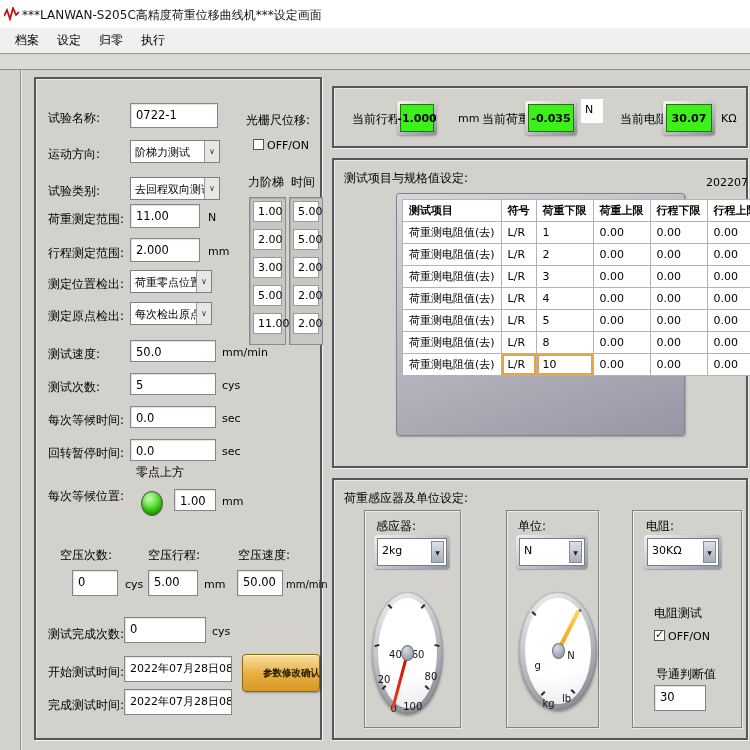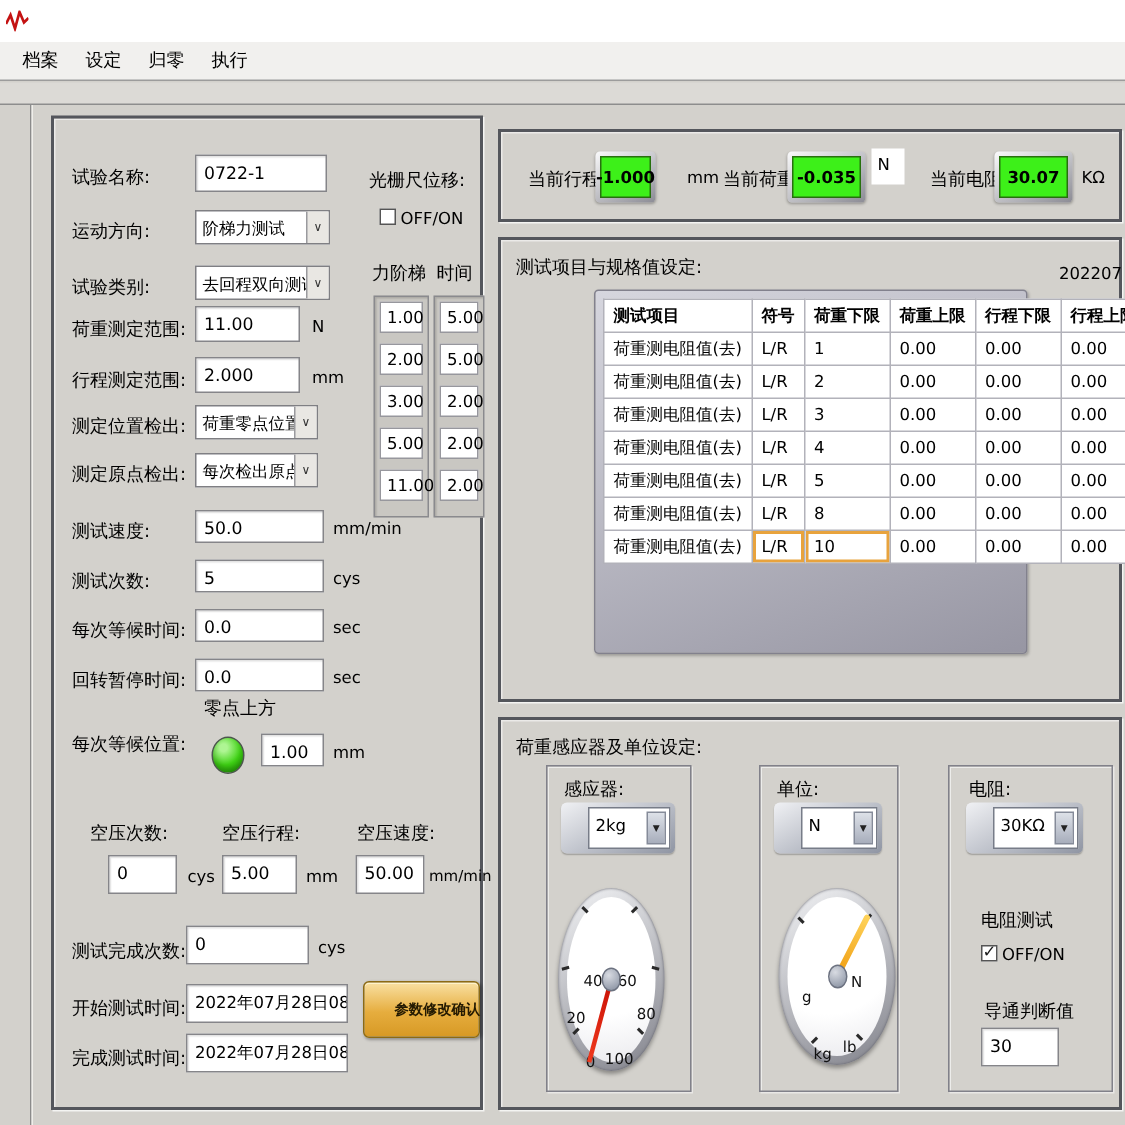--- a/index.html
+++ b/index.html
@@ -22,21 +22,21 @@
   .panel { position:absolute; background:#d3d1cc; border:2px solid #54565c; box-shadow:1px 1px 0 rgba(255,255,255,.75), inset 1px 1px 0 rgba(255,255,255,.55); }
   .sbox { position:absolute; border:1px solid #81818a; box-shadow:inset 1px 1px 0 rgba(255,255,255,.6), 1px 1px 0 rgba(255,255,255,.5); }
 
   
   .tinput { position:absolute; background:#fff; border:1px solid #858589; font-size:11.5px; padding:4px 2px 0 5px; overflow:hidden; white-space:nowrap; box-shadow:inset 1px 1px 1px rgba(0,0,0,.12); }
   .combo { position:absolute; background:#fff; border:1px solid #7f7f83; display:flex; }
   .combo .val { flex:1; font-size:11px; padding:4px 0 0 4px; overflow:hidden; white-space:nowrap; }
   .combo .btn { width:15px; background:#e9e7e3; border-left:1px solid #9a9a9e; color:#333; font-size:8px; display:flex; align-items:center; justify-content:center; }
 
   .ccombo { position:absolute; border-radius:4px; background:linear-gradient(150deg,#f0f1f4,#8f95a3); padding:3px; box-shadow:0 1px 1px rgba(0,0,0,.25); }
-  .ccombo .field { background:#fff; border:1px solid #777c88; height:100%; display:flex;margin-left:15px; }
+  .ccombo .field { background:#fff; border:1px solid #777c88; height:100%; display:flex; }
   .ccombo .val { flex:1; font-size:11px; padding:5px 0 0 4px; white-space:nowrap; }
   .ccombo .btn { width:13px; margin:2px; background:linear-gradient(#dde1e8,#a8aebc); border:1px solid #858b99; font-size:6px; color:#222; display:flex; align-items:center; justify-content:center; }
 
   .cb { position:absolute; width:11px; height:11px; background:#fff; border:1px solid #555; }
   .cb.checked::after { content:"✓"; position:absolute; left:0; top:-3px; font-size:11px; color:#1a1a1a; }
 
   
   .chrome { position:absolute; border-radius:3px; background:linear-gradient(150deg,#fafafb,#8c8c95); padding:3px; box-shadow:0 1px 2px rgba(0,0,0,.3); }
   .gval { width:100%; height:100%; background:#3df019; border:1px solid #27700e; display:flex; align-items:center; justify-content:center; font-size:11px; font-weight:600; color:#000; }
   .nbox { position:absolute; background:#fff; font-size:11px; padding:4px 4px 0 4px; }
@@ -67,20 +67,21 @@
   .gold-btn { position:absolute; border-radius:4px; border:1px solid #8c6a14; background:linear-gradient(#f9e0a2,#e6ad3e 55%,#d79925); box-shadow:inset 0 1px 0 #fff3cb, 1px 1px 2px rgba(0,0,0,.3); display:flex; align-items:center; padding:2px 3px; gap:17px; cursor:pointer; }
   .gold-btn .txt { font-size:9.5px; font-weight:bold; color:#241a02; white-space:nowrap; }
 </style>
 </head>
 <body>
 
 <div class="titlebar">
   <svg class="abs" style="left:4px;top:7px" width="15" height="14" viewBox="0 0 15 14">
     <polyline points="0,9 3,3 6,12 9,1 12,8 15,5" fill="none" stroke="#c41212" stroke-width="1.8"></polyline>
   </svg>
+  <span class="ttl">***LANWAN-S205C高精度荷重位移曲线机***设定画面</span>
 </div>
 <div class="menubar">
   <span class="mi">档案</span>
   <span class="mi">设定</span>
   <span class="mi">归零</span>
   <span class="mi">执行</span>
 </div>
 <div class="band"></div>
 <div class="vline"></div>
 <div class="vline2"></div>

